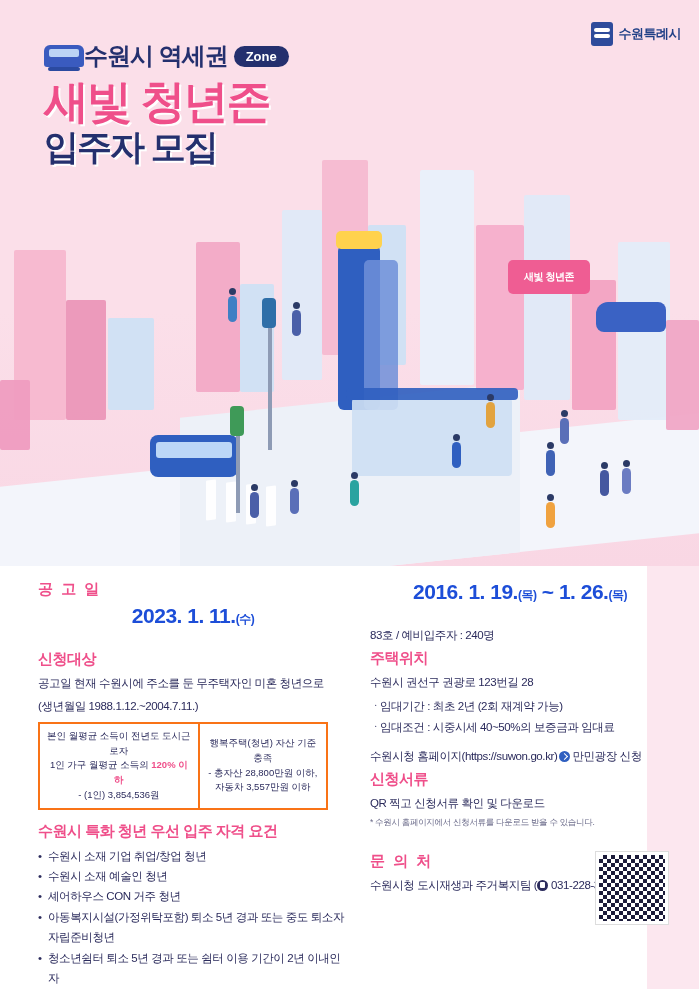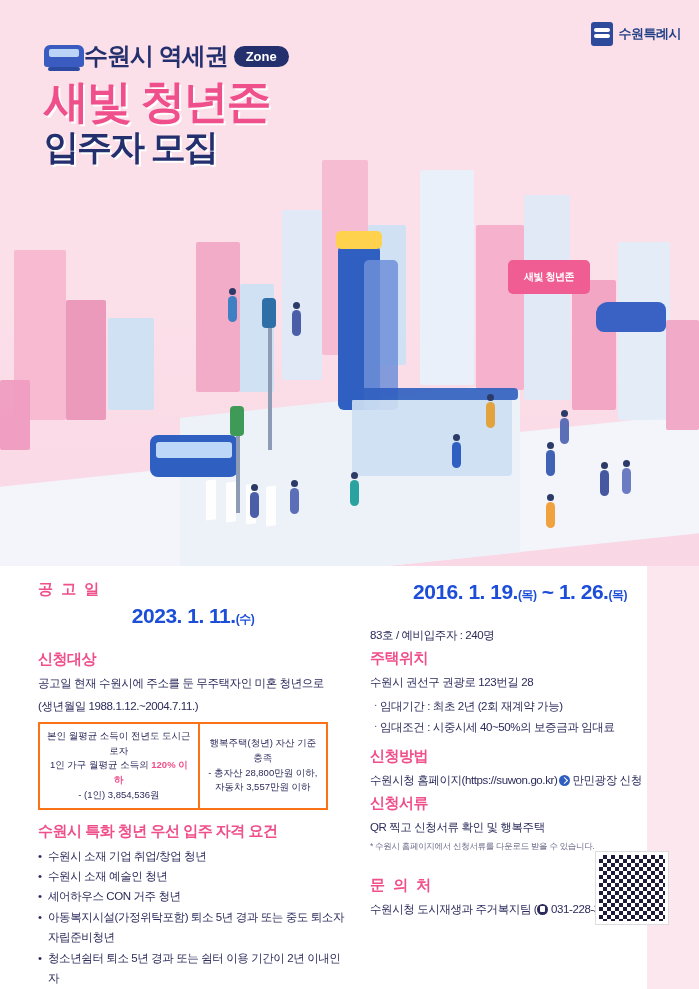--- a/index.html
+++ b/index.html
@@ -221,27 +221,26 @@
       <p class="body gap">83호 / 예비입주자 : 240명</p>
 
       <h3 class="sec tight">주택위치</h3>
       <p class="body">수원시 권선구 권광로 123번길 28</p>
       <ul class="dash">
         <li>임대기간 : 최초 2년 (2회 재계약 가능)</li>
         <li>임대조건 : 시중시세 40~50%의 보증금과 임대료</li>
       </ul>
       <div style="height:10px"></div>
 
-      <h3 class="sec tight">신청방법</h3>
       <p class="body gap">
         <span>수원시청 홈페이지(https://suwon.go.kr)</span><span class="link-ico"></span><span>만민광장 신청</span>
       </p>
 
       <h3 class="sec tight">신청서류</h3>
-      <p class="body">QR 찍고 신청서류 확인 및 행복주택</p>
+      <p class="body">QR 찍고 신청서류 확인 및 다운로드</p>
       <p class="note">* 수원시 홈페이지에서 신청서류를 다운로드 받을 수 있습니다.</p>
       <div class="qr"></div>
       <div style="height:14px"></div>
 
       <h3 class="sec">문 의 처</h3>
       <p class="body">
         <span>수원시청 도시재생과 주거복지팀</span>
         (<span class="phone-ico"></span> <span>031-228-3409</span>)
       </p>
     </div>

